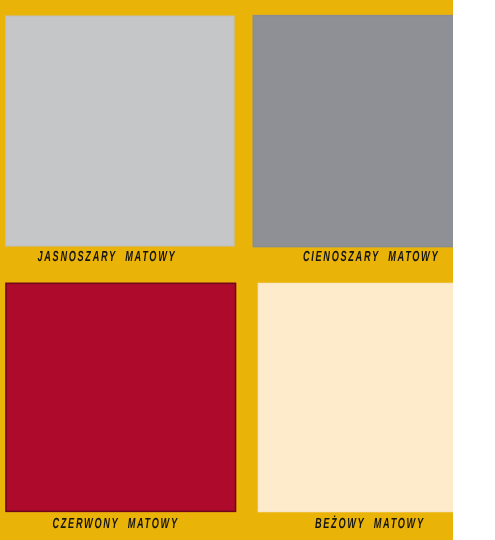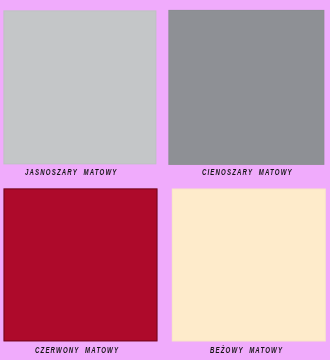--- a/index.html
+++ b/index.html
@@ -5,23 +5,23 @@
   html, body {
     margin: 0;
     padding: 0;
     width: 330px;
     height: 360px;
     background: #ffffff;
     overflow: hidden;
   }
   .board {
     position: relative;
-    width: 330px;
+    width: 302px;
     height: 360px;
-    background: #f0abfc;
+    background: #eab308;
     overflow: hidden;
   }
   .swatch {
     position: absolute;
     box-sizing: border-box;
   }
   .swatch.edge-soft {
     border: 1px solid rgba(0, 0, 0, 0.022);
   }
   .swatch.edge-strong {

